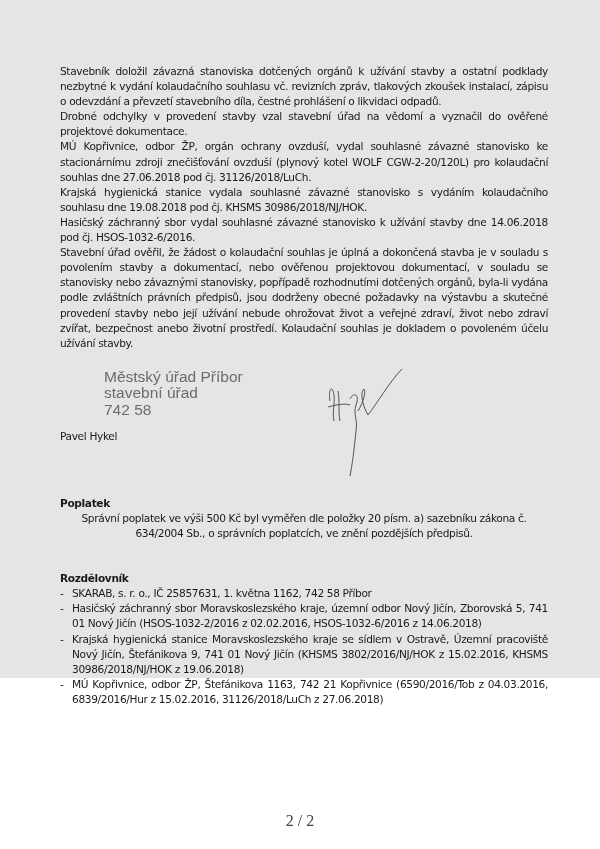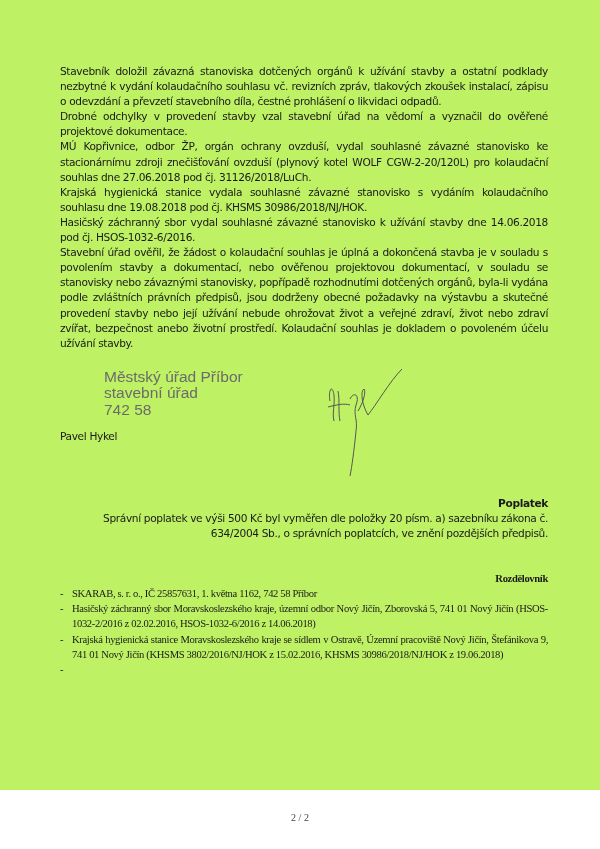--- a/index.html
+++ b/index.html
@@ -1,31 +1,31 @@
 <!DOCTYPE html>
 <html><head>
   <meta charset="utf-8">
   <style>
     html, body { margin: 0; padding: 0; background: #ffffff; }
     body { width: 600px; height: 849px; position: relative; overflow: hidden; font-family: "Liberation Sans", sans-serif; color: #1a1a1a; }
-    .page { position: absolute; left: 0; top: 0; width: 600px; height: 790px; background: #bef264; }
+    .page { position: absolute; left: 0; top: 0; width: 600px; height: 678px; background: #e5e5e5; }
     .content { position: absolute; left: 60px; top: 64px; width: 488px; font-family: "DejaVu Sans", sans-serif; font-size: 10.6px; line-height: 15.1px; letter-spacing: -0.35px; }
     .para { margin: 0; text-align: justify; }
-    .para.last-left { text-align: right; }
+    .para.last-left { text-align: center; }
     .stamp { position: relative; margin-top: 18px; height: 58px; margin-left: 40px; }
     .stamp-text { font-family: "Liberation Sans", sans-serif; color: #6b6b6b; font-size: 15.5px; line-height: 16.5px; letter-spacing: 0; margin-left: 4px; }
     .signature { position: absolute; left: 220px; top: -8px; width: 90px; height: 120px; }
     .signer { margin-top: 2px; }
-    .section-title { font-weight: bold; margin: 0; text-align: right; }
+    .section-title { font-weight: bold; margin: 0; }
     .section { margin-top: 52px; }
-    .section2 { margin-top: 30px; font-family: Liberation Serif, serif; }
+    .section2 { margin-top: 30px; }
     ul.dist { list-style: none; margin: 0; padding: 0; }
     ul.dist li { position: relative; padding-left: 12px; text-align: justify; }
     ul.dist li .dash { position: absolute; left: 0; top: 0; }
-    .page-number { position: absolute; left: 0; width: 600px; top: 812px; text-align: center; font-family: "Liberation Serif", serif; font-size: 10px; color: #444; letter-spacing: 0; }
+    .page-number { position: absolute; left: 0; width: 600px; top: 812px; text-align: center; font-family: "Liberation Serif", serif; font-size: 16px; color: #444; letter-spacing: 0; }
   </style>
 </head>
 <body>
 
 <div class="page">
   <div class="content">
     <p class="para">Stavebník doložil závazná stanoviska dotčených orgánů k užívání stavby a ostatní podklady nezbytné k vydání kolaudačního souhlasu vč. revizních zpráv, tlakových zkoušek instalací, zápisu o odevzdání a převzetí stavebního díla, čestné prohlášení o likvidaci odpadů.</p>
     <p class="para">Drobné odchylky v provedení stavby vzal stavební úřad na vědomí a vyznačil do ověřené projektové dokumentace.</p>
     <p class="para">MÚ Kopřivnice, odbor ŽP, orgán ochrany ovzduší, vydal souhlasné závazné stanovisko ke stacionárnímu zdroji znečišťování ovzduší (plynový kotel WOLF CGW-2-20/120L) pro kolaudační souhlas dne 27.06.2018 pod čj. 31126/2018/LuCh.</p>
     <p class="para">Krajská hygienická stanice vydala souhlasné závazné stanovisko s vydáním kolaudačního souhlasu dne 19.08.2018 pod čj. KHSMS 30986/2018/NJ/HOK.</p>
@@ -53,19 +53,19 @@
       <p class="section-title">Poplatek</p>
       <p class="para last-left">Správní poplatek ve výši 500 Kč byl vyměřen dle položky 20 písm. a) sazebníku zákona č. 634/2004 Sb., o správních poplatcích, ve znění pozdějších předpisů.</p>
     </div>
 
     <div class="section2">
       <p class="section-title">Rozdělovník</p>
       <ul class="dist">
         <li><span class="dash">-</span><span>SKARAB, s. r. o., IČ 25857631, 1. května 1162, 742 58 Příbor</span></li>
         <li><span class="dash">-</span><span>Hasičský záchranný sbor Moravskoslezského kraje, územní odbor Nový Jičín, Zborovská 5, 741 01 Nový Jičín (HSOS-1032-2/2016 z 02.02.2016, HSOS-1032-6/2016 z 14.06.2018)</span></li>
         <li><span class="dash">-</span><span>Krajská hygienická stanice Moravskoslezského kraje se sídlem v Ostravě, Územní pracoviště Nový Jičín, Štefánikova 9, 741 01 Nový Jičín (KHSMS 3802/2016/NJ/HOK z 15.02.2016, KHSMS 30986/2018/NJ/HOK z 19.06.2018)</span></li>
-        <li><span class="dash">-</span></li>
+        <li><span class="dash">-</span><span>MÚ Kopřivnice, odbor ŽP, Štefánikova 1163, 742 21 Kopřivnice (6590/2016/Tob z 04.03.2016, 6839/2016/Hur z 15.02.2016, 31126/2018/LuCh z 27.06.2018)</span></li>
       </ul>
     </div>
   </div>
 
   <div class="page-number">2 / 2</div>
 </div>
 
 </body></html>

